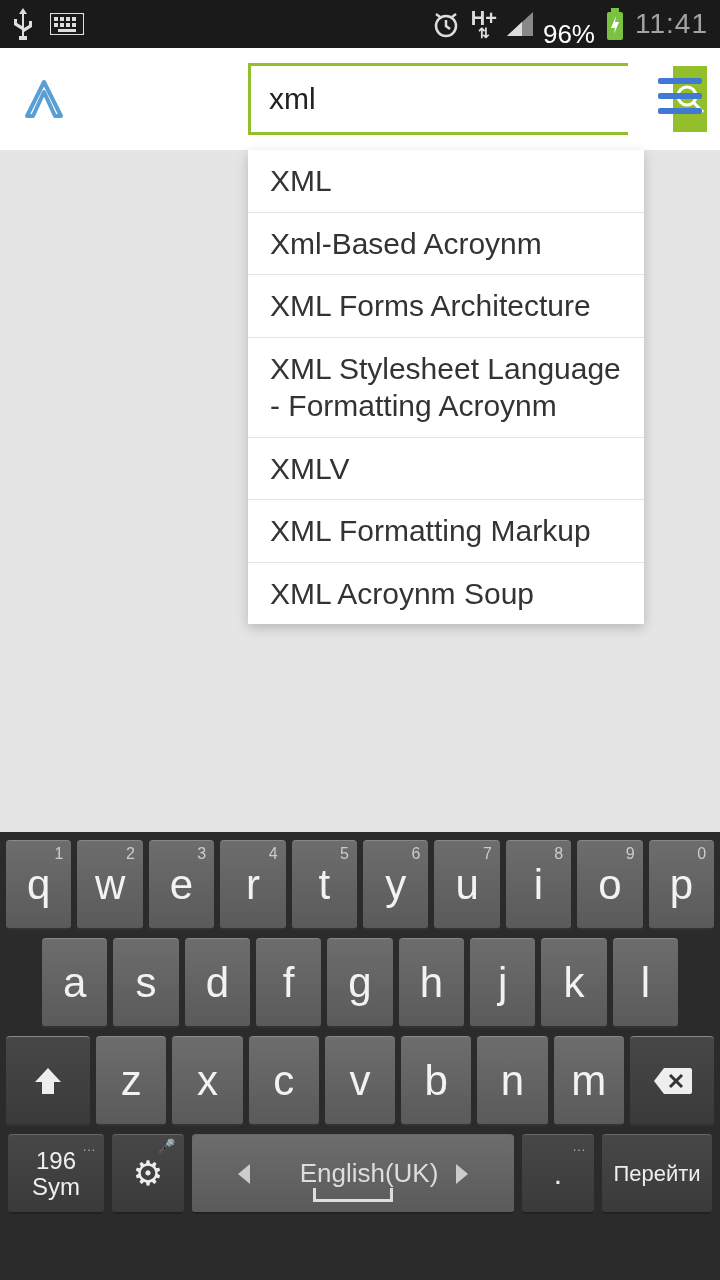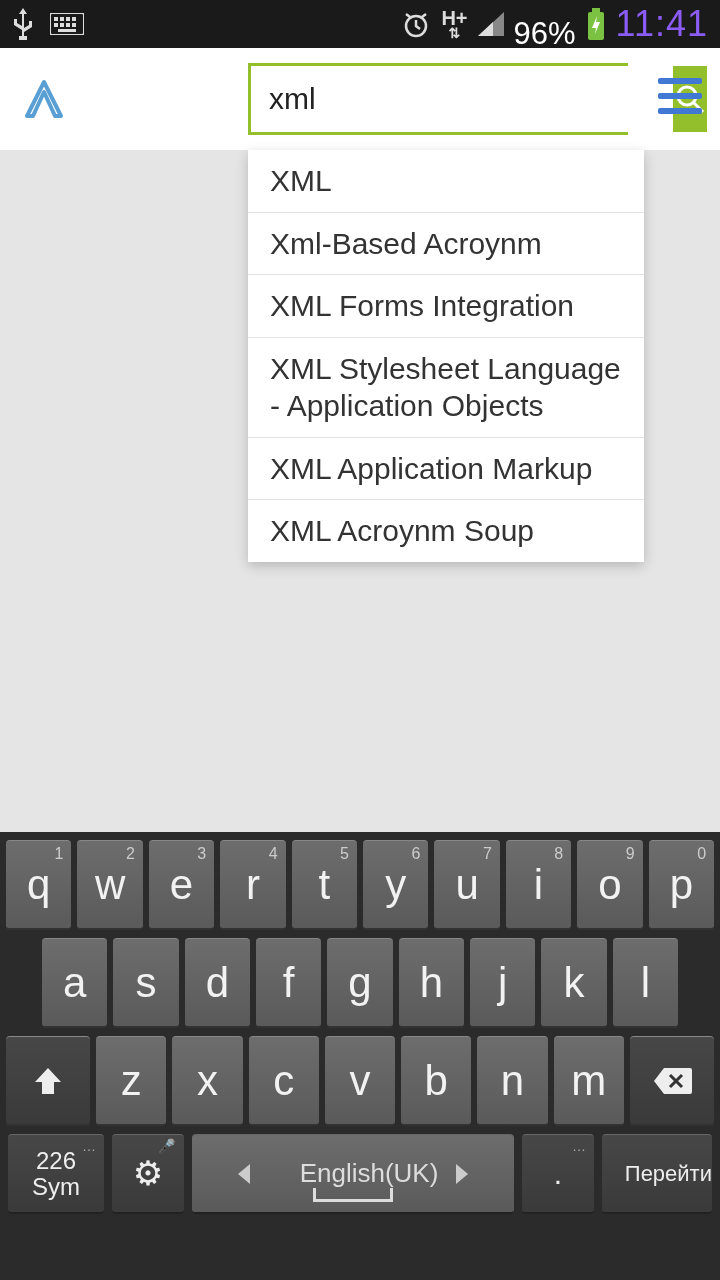--- a/index.html
+++ b/index.html
@@ -4,22 +4,22 @@
 <style>
   * { box-sizing: border-box; margin: 0; padding: 0; }
   html, body { width: 720px; height: 1280px; overflow: hidden; font-family: Arial, Helvetica, sans-serif; }
   body { background: #e5e5e5; display: flex; flex-direction: column; }
 
   
   .status-bar { background: #1a1a1a; height: 48px; display: flex; align-items: center; justify-content: space-between; padding: 0 12px; color: #ddd; }
   .status-left { display: flex; align-items: center; gap: 16px; }
   .status-right { display: flex; align-items: center; gap: 10px; font-size: 30px; }
   .usb-icon, .kbd-icon, .alarm-icon, .hplus-icon, .signal-icon, .battery-icon { display: inline-flex; align-items: center; }
-  .battery-pct { font-size: 31px; color: #fff; margin-top: 20px; }
-  .clock { font-size: 36px; color: #8b5cf6; letter-spacing: 1px; }
+  .battery-pct { font-size: 26px; color: #fff; margin-top: 20px; }
+  .clock { font-size: 28px; color: #a3a3a3; letter-spacing: 1px; }
 
   
   .app-header { background: #fff; height: 102px; display: flex; align-items: center; position: relative; }
   .logo { width: 60px; height: 60px; margin-left: 14px; display: flex; align-items: center; justify-content: center; }
   .search-wrap { position: absolute; left: 248px; top: 15px; width: 380px; height: 72px; display: flex; border: 3px solid #94bf2c; background: #fff; }
   .search-input { flex: 1; border: none; outline: none; font-size: 30px; padding: 0 18px; color: #222; }
   .search-btn { width: 72px; background: #94bf2c; display: flex; align-items: center; justify-content: center; }
   .hamburger { position: absolute; right: 18px; top: 30px; width: 44px; height: 36px; display: flex; flex-direction: column; justify-content: space-between; }
   .hamburger span { height: 6px; background: #4178d4; border-radius: 2px; }
 
@@ -42,21 +42,21 @@
   .krow2 { padding: 0 40px; }
   .key-shift, .key-back { background: linear-gradient(#474747,#3a3a3a); flex: 1.2; }
   .brow { display: flex; gap: 8px; padding: 0 6px; }
   .bkey { background: linear-gradient(#474747,#3a3a3a); color: #eee; border-radius: 4px; height: 80px; display: flex; flex-direction: column; align-items: center; justify-content: center; font-size: 24px; line-height: 1.05; position: relative; border-top: 1px solid #666; border-bottom: 2px solid #222; }
   .bkey .sup { position: absolute; top: 4px; right: 8px; font-size: 14px; color: #aaa; }
   .bkey.sym { width: 96px; }
   .bkey.gear { width: 72px; font-size: 34px; }
   .bkey.space { flex: 1; background: linear-gradient(#6d6d6d,#5a5a5a); flex-direction: row; gap: 18px; font-size: 26px; }
   .bkey.space .lang { color: #ddd; margin-left: 32px; }
   .bkey.period { width: 72px; font-size: 30px; }
-  .bkey.enter { width: 110px; font-size: 22px; align-items: flex-end; }
+  .bkey.enter { width: 110px; font-size: 22px; }
   .space-bar { position: absolute; bottom: 10px; left: 50%; transform: translateX(-50%); width: 80px; height: 14px; border: 3px solid #ddd; border-top: none; }
   .tri { width: 0; height: 0; border-top: 10px solid transparent; border-bottom: 10px solid transparent; }
   .tri.l { border-right: 12px solid #ccc; }
   .tri.r { border-left: 12px solid #ccc; }
 </style>
 </head>
 <body>
 
 <div class="status-bar">
   <div class="status-left">
@@ -133,23 +133,24 @@
 </div>
 
 <div class="content">
   <div class="bg-text">
     <span class="l1">Search fo</span>
     <span class="l2">de</span>
   </div>
   <div class="suggestions" id="sugg-list">
       <div class="suggestion-item">XML</div>
       <div class="suggestion-item">Xml-Based Acroynm</div>
-      <div class="suggestion-item">XML Forms Integration</div>
-      <div class="suggestion-item">XML Stylesheet Language - Application Objects</div>
-      <div class="suggestion-item">XML Application Markup</div>
+      <div class="suggestion-item">XML Forms Architecture</div>
+      <div class="suggestion-item">XML Stylesheet Language - Formatting Acroynm</div>
+      <div class="suggestion-item">XMLV</div>
+      <div class="suggestion-item">XML Formatting Markup</div>
       <div class="suggestion-item">XML Acroynm Soup</div>
     </div>
 </div>
 
 <div class="keyboard">
   <div class="krow" id="krow1">
       <div class="key"><span class="sup">1</span>q</div>
       <div class="key"><span class="sup">2</span>w</div>
       <div class="key"><span class="sup">3</span>e</div>
       <div class="key"><span class="sup">4</span>r</div>
@@ -181,21 +182,21 @@
     <div class="key key-back">
       <svg width="40" height="30" viewBox="0 0 40 30">
           <path fill="#eee" d="M12 2 L38 2 Q40 2 40 4 V26 Q40 28 38 28 L12 28 L2 15 Z"></path>
           <path stroke="#333" stroke-width="3" d="M18 9l12 12M30 9L18 21"></path>
         </svg>
     </div>
   </div>
   <div class="brow">
     <div class="bkey sym">
       <span class="sup">…</span>
-      <span>226</span>
+      <span>196</span>
       <span>Sym</span>
     </div>
     <div class="bkey gear">
       <span class="sup">🎤</span>
       <span>⚙</span>
     </div>
     <div class="bkey space">
       <span class="tri l"></span>
       <span class="lang">English(UK)</span>
       <span class="tri r"></span>

